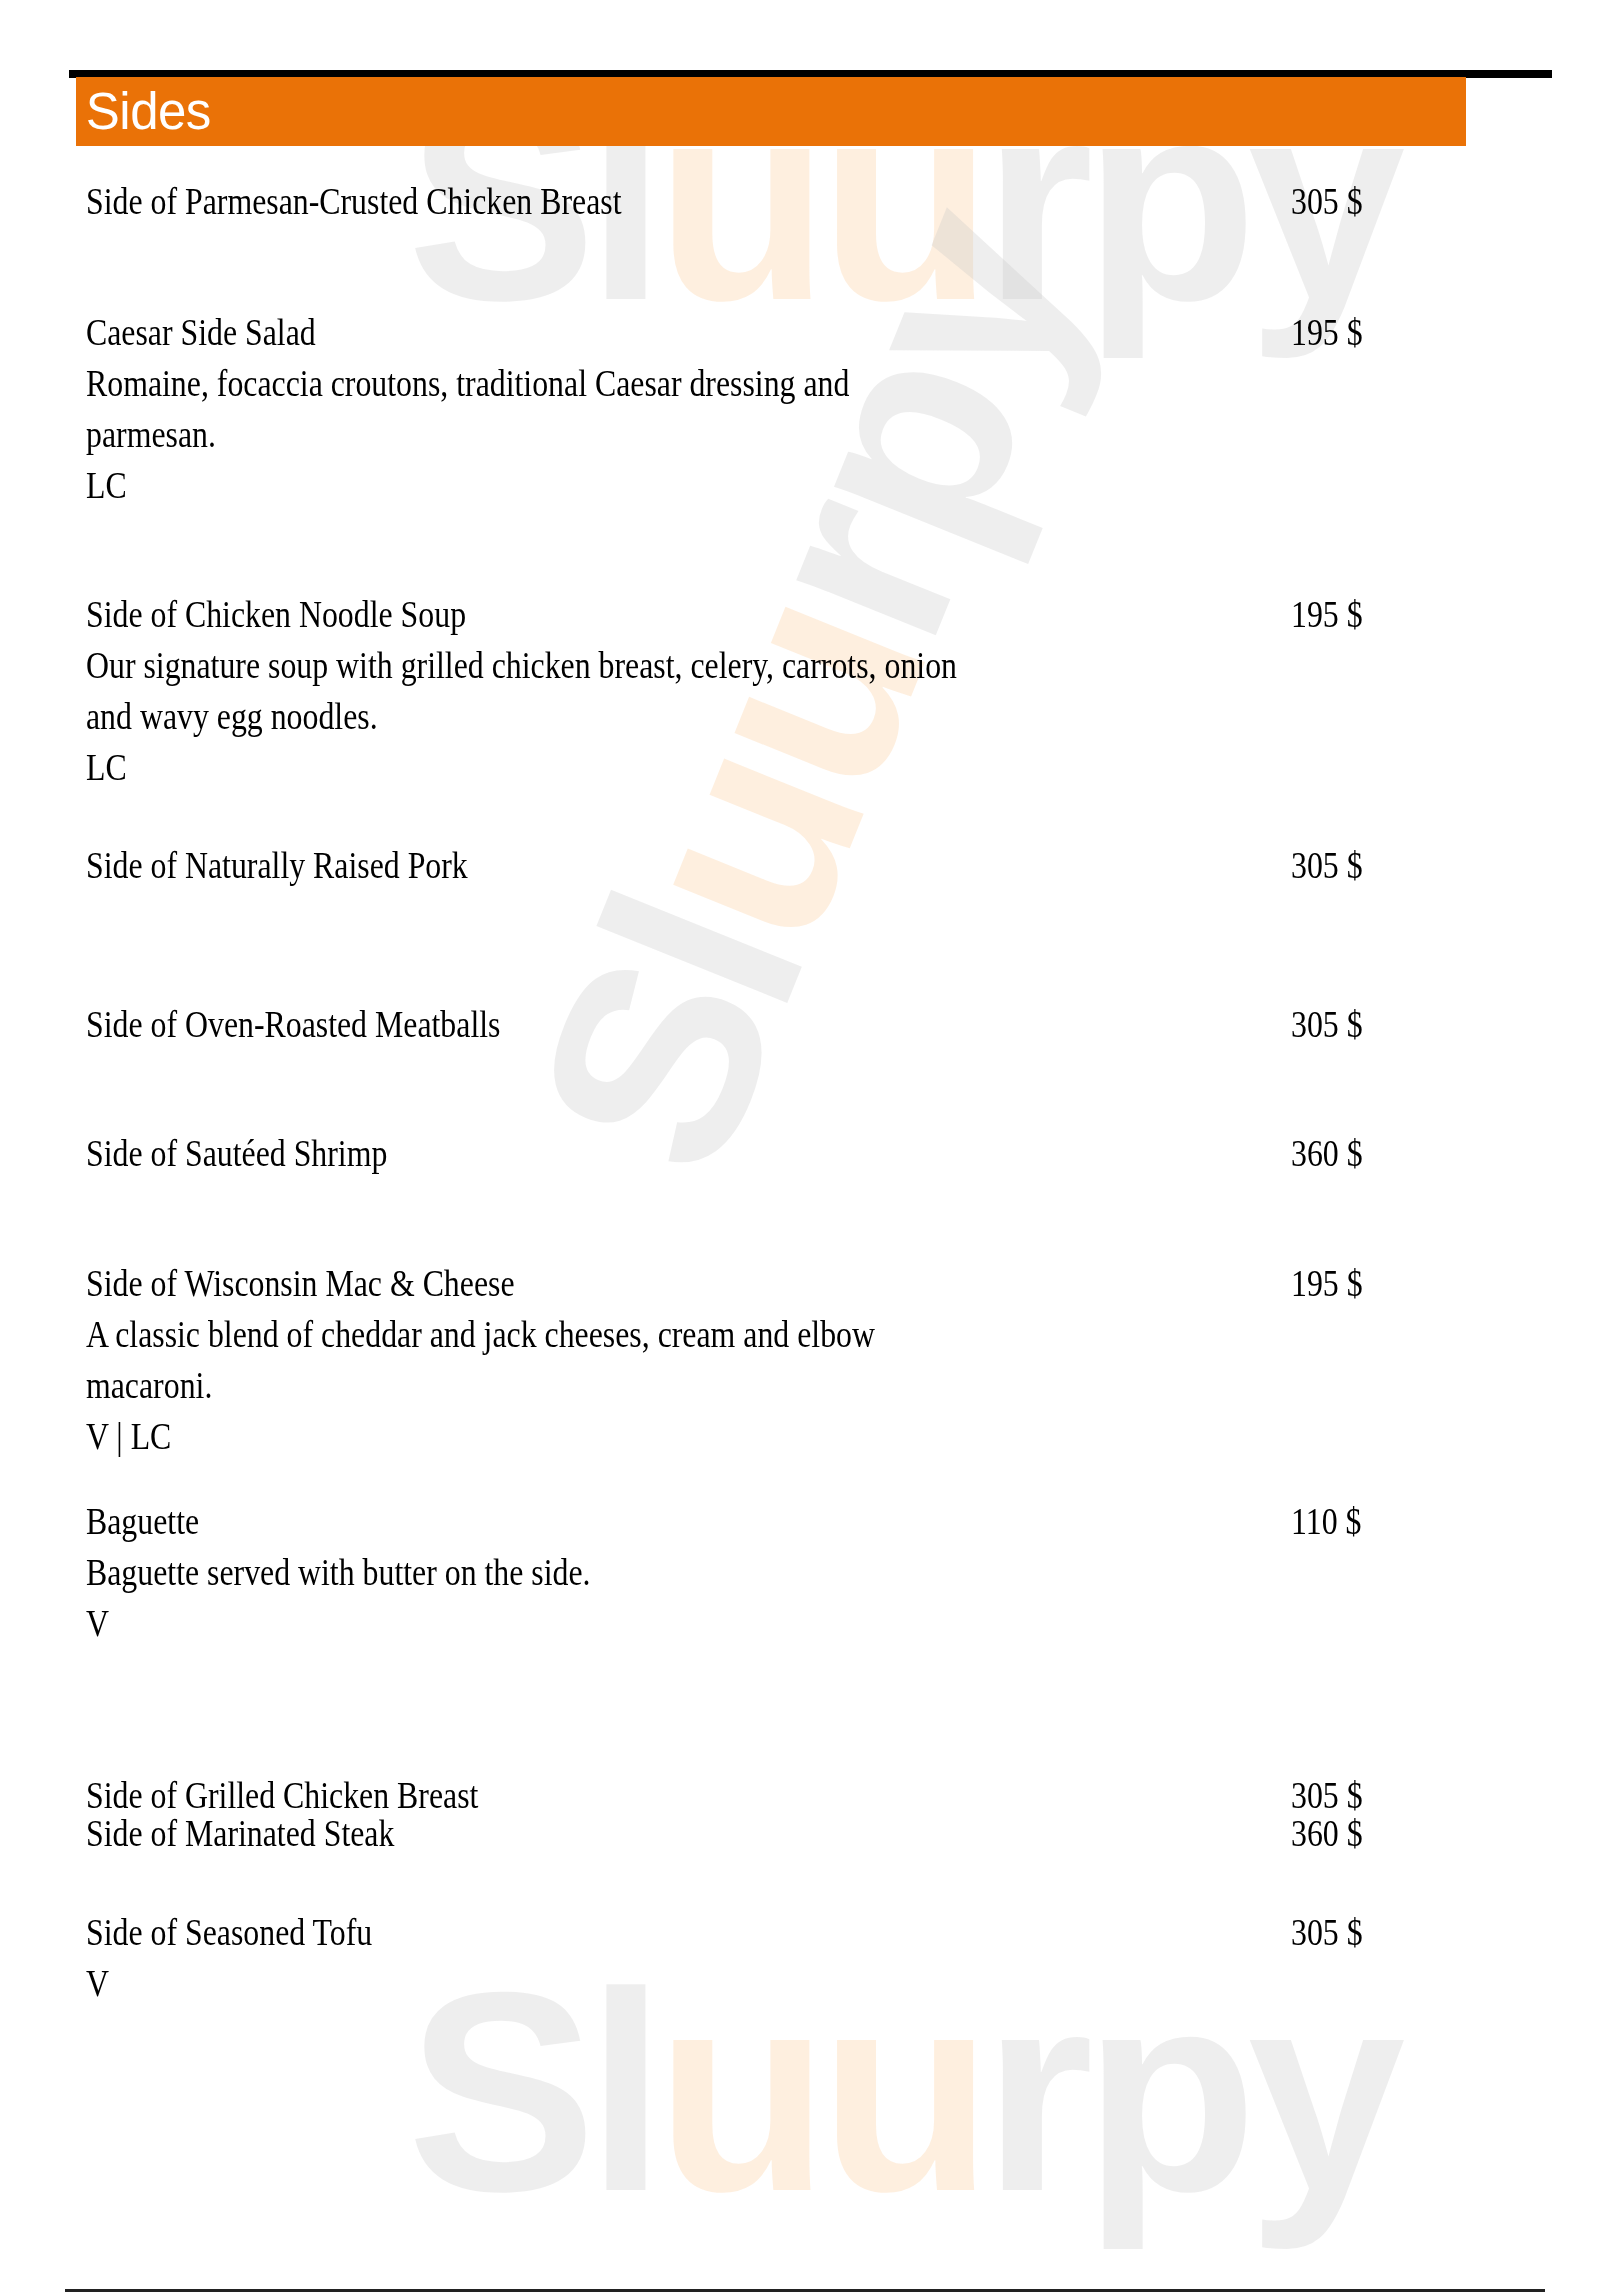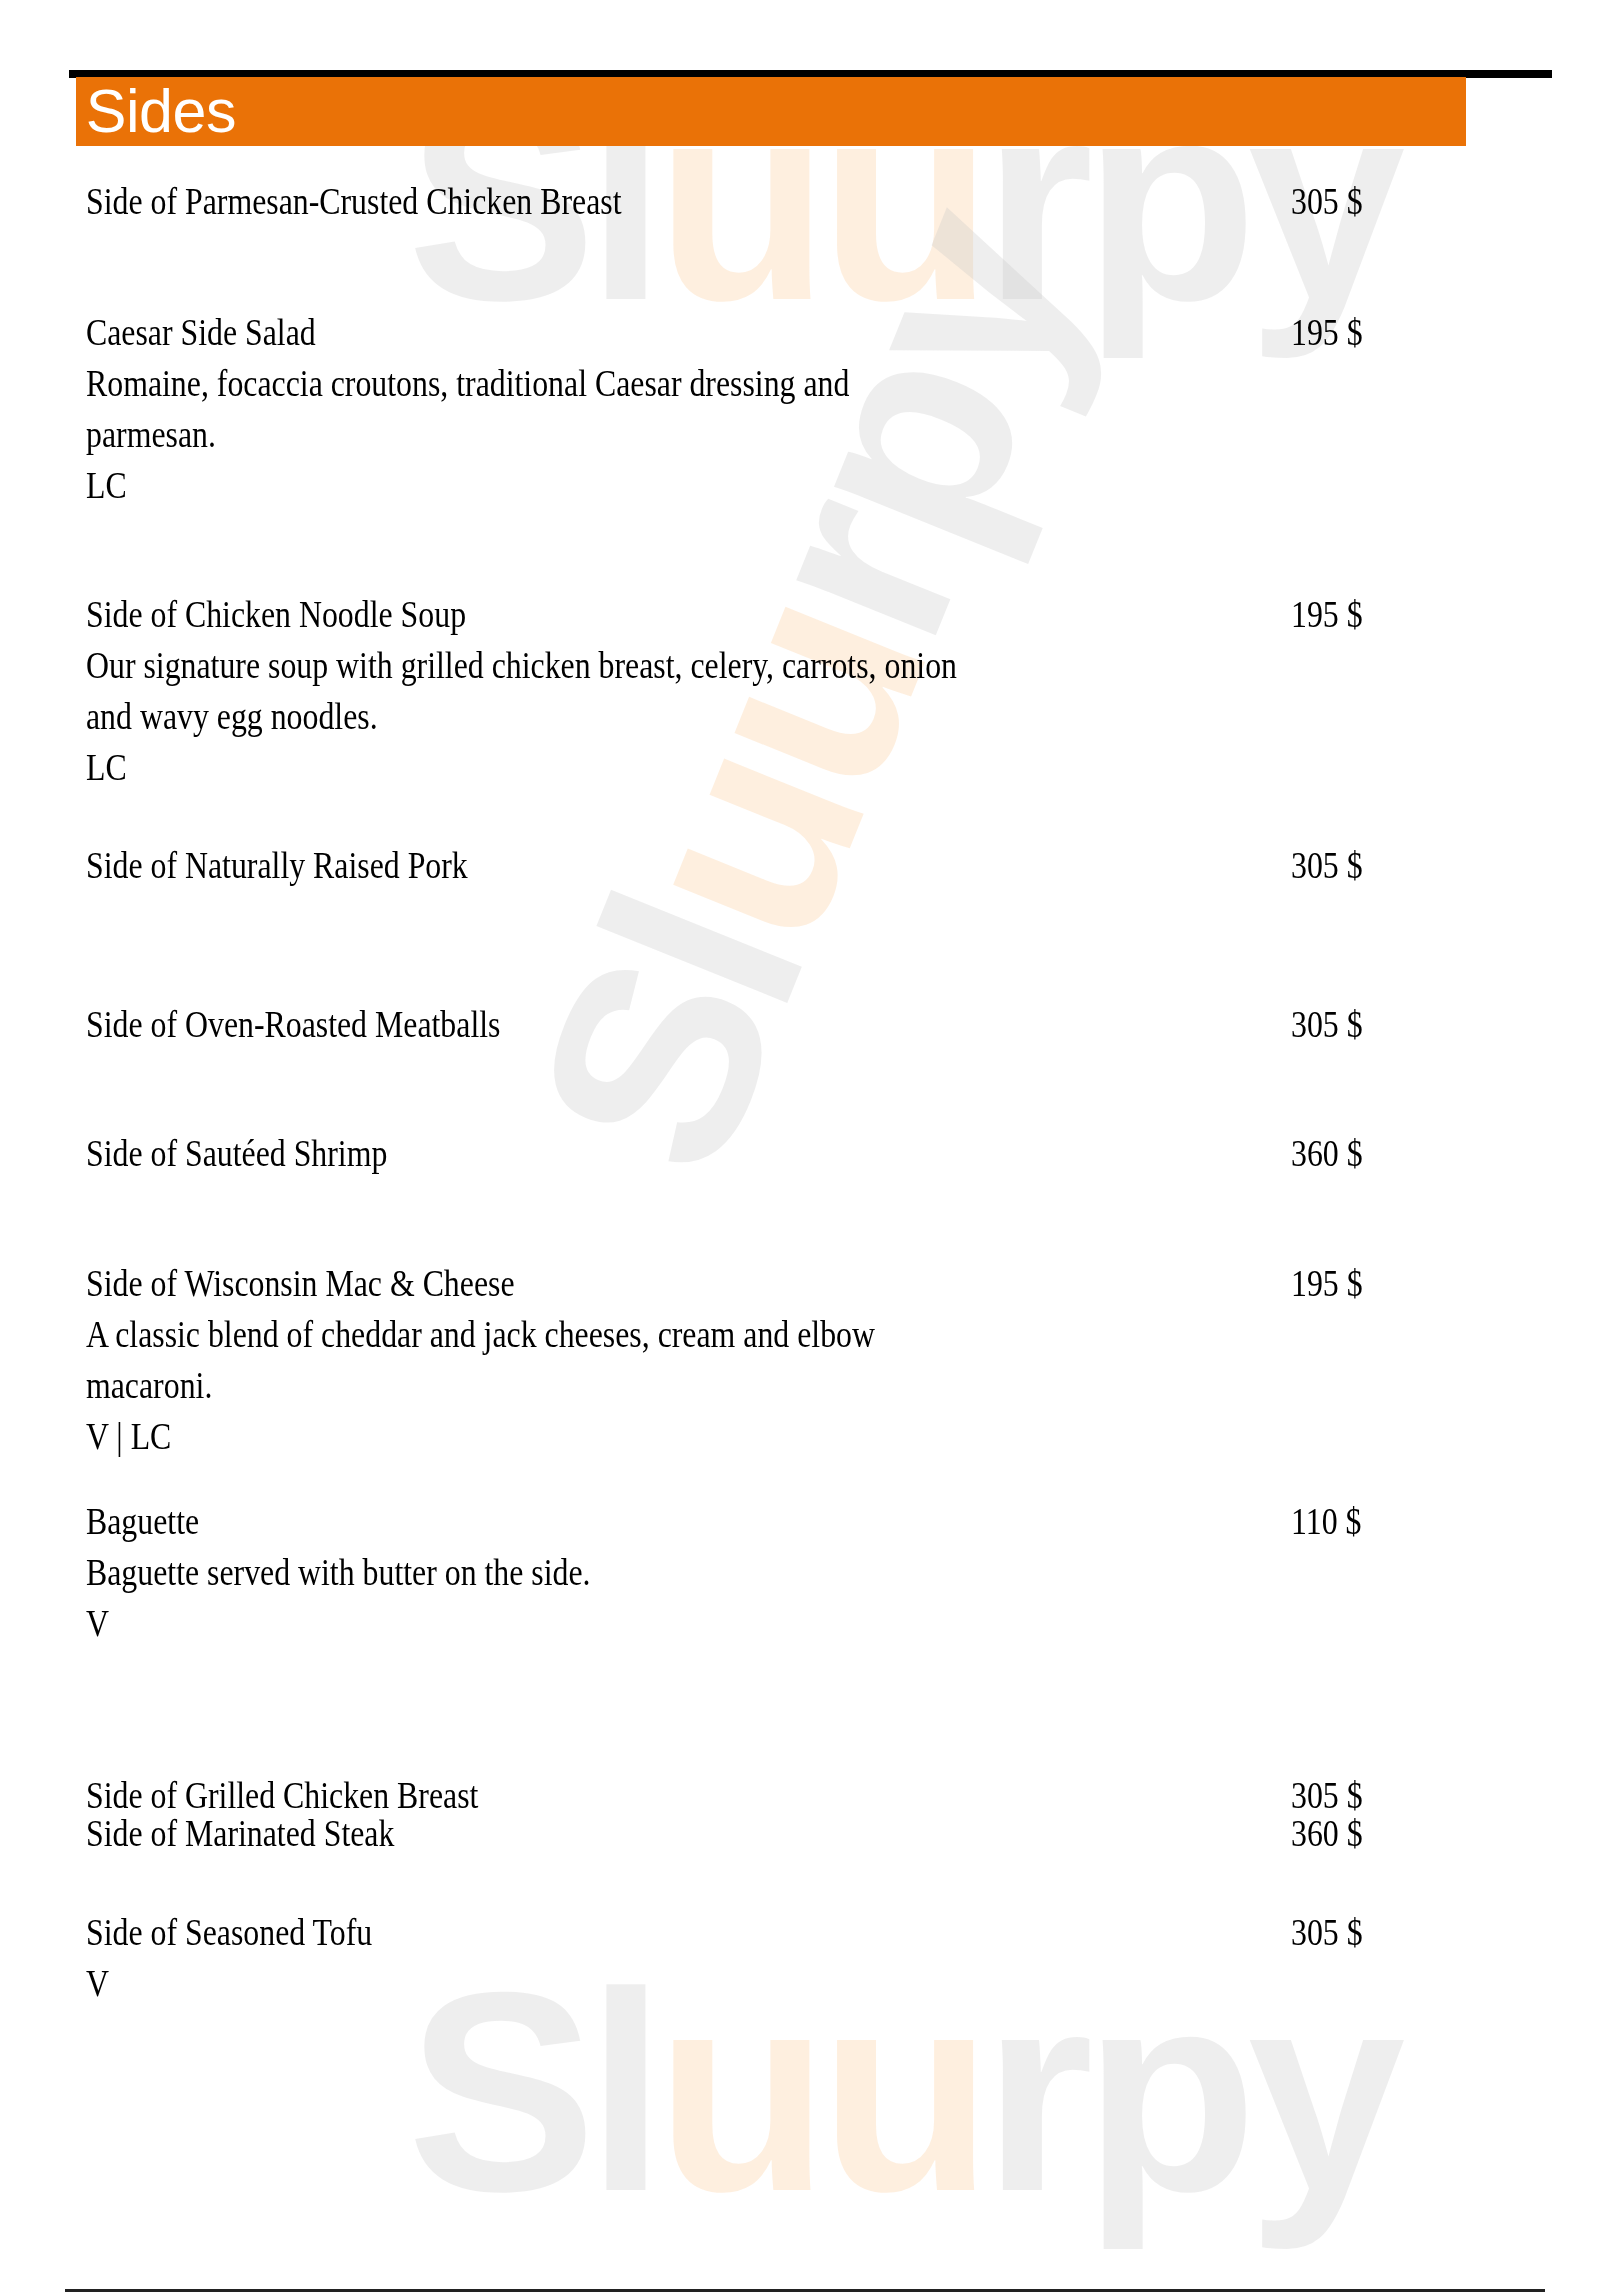--- a/index.html
+++ b/index.html
@@ -1,19 +1,19 @@
 <!DOCTYPE html>
 <html><head>
 <meta charset="utf-8">
 <style>
   html, body { margin: 0; padding: 0; background: #ffffff; }
   body { width: 1621px; height: 2293px; position: relative; overflow: hidden; font-family: "Liberation Serif", serif; color: #000; }
   .top-rule { position: absolute; left: 69px; top: 70px; width: 1483px; height: 7.8px; background: #000; }
   .section-header { position: absolute; left: 76px; top: 77px; width: 1390px; height: 69px; background: #ea7207; }
-  .section-title { position: absolute; left: 9.8px; top: 3.9px; font-family: "Liberation Sans", sans-serif; font-size: 61px; color: #ffffff; line-height: 61px; letter-spacing: -0.5px; }
+  .section-title { position: absolute; left: 9.8px; top: 3.9px; font-family: "Liberation Sans", sans-serif; font-size: 51px; color: #ffffff; line-height: 61px; letter-spacing: -0.5px; }
   .bottom-rule { position: absolute; left: 65px; top: 2289px; width: 1480px; height: 2.9px; background: #222; }
   .watermark { position: absolute; font-family: "Liberation Sans", sans-serif; font-weight: bold; font-size: 284px; letter-spacing: -9.8px; line-height: 1; pointer-events: none; white-space: nowrap; }
   .watermark .g { color: rgba(200,200,200,0.30); }
   .watermark .o { color: rgba(250,180,110,0.22); }
   .wm1 { left: 407px; top: 59px; }
   .wm2 { left: 490px; top: 1098px; transform: rotate(-68deg); transform-origin: left top; }
   .wm3 { left: 407px; top: 1950px; }
   .menu { position: absolute; left: 0; top: 0; width: 1621px; }
   .item { position: absolute; left: 86px; width: 1313px; }
   .line { font-size: 37px; line-height: 51px; height: 51px; white-space: nowrap; transform: scaleX(0.86); transform-origin: left center; }

